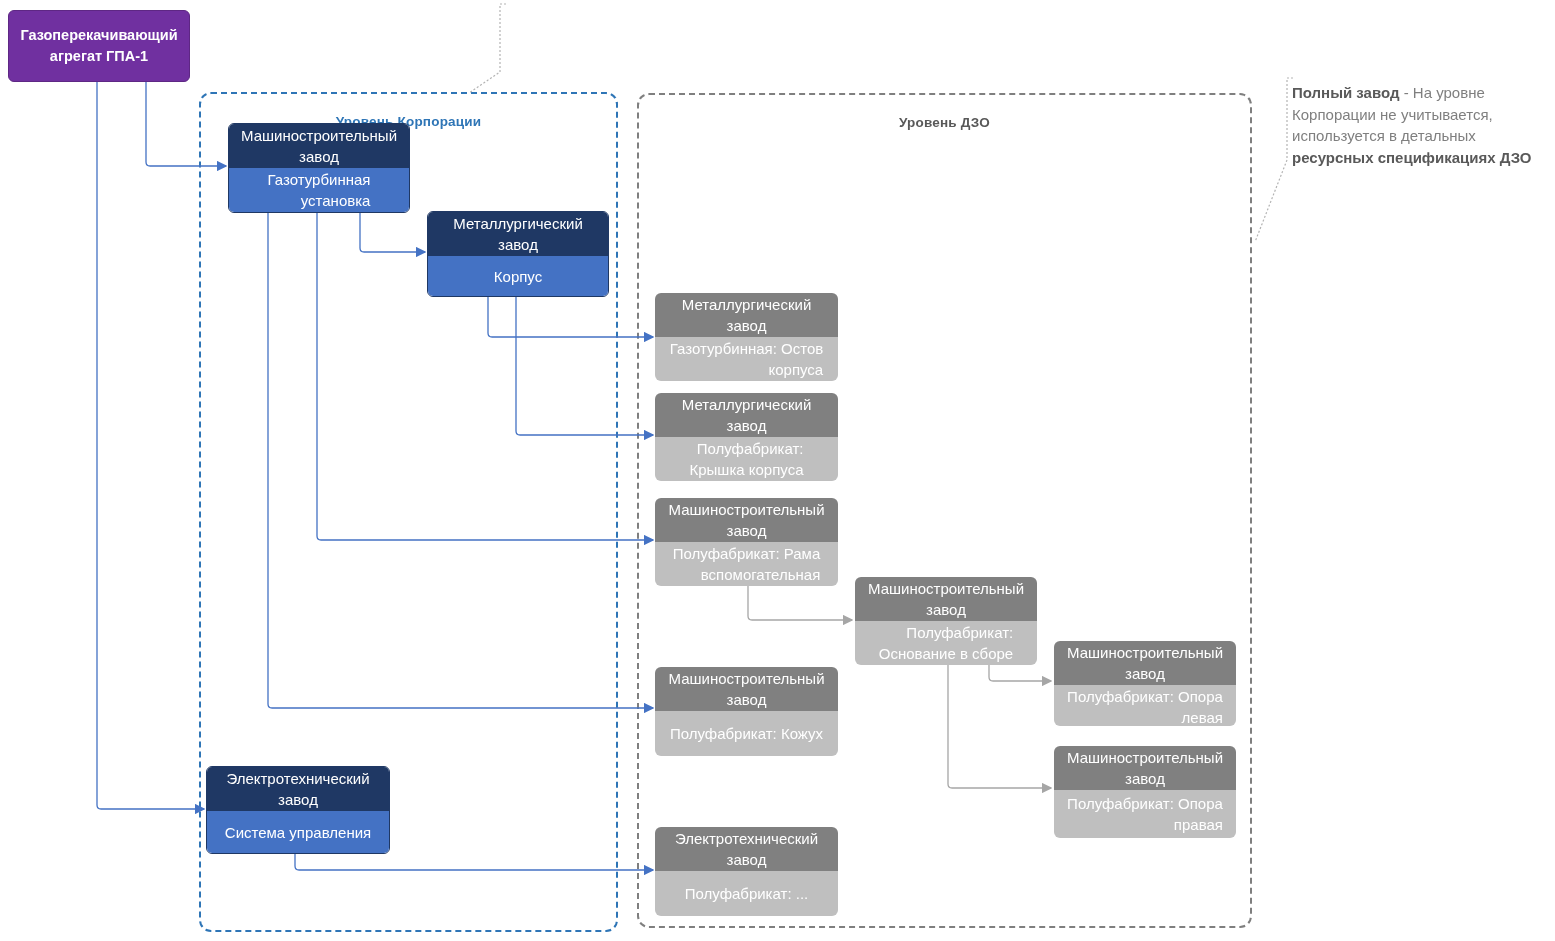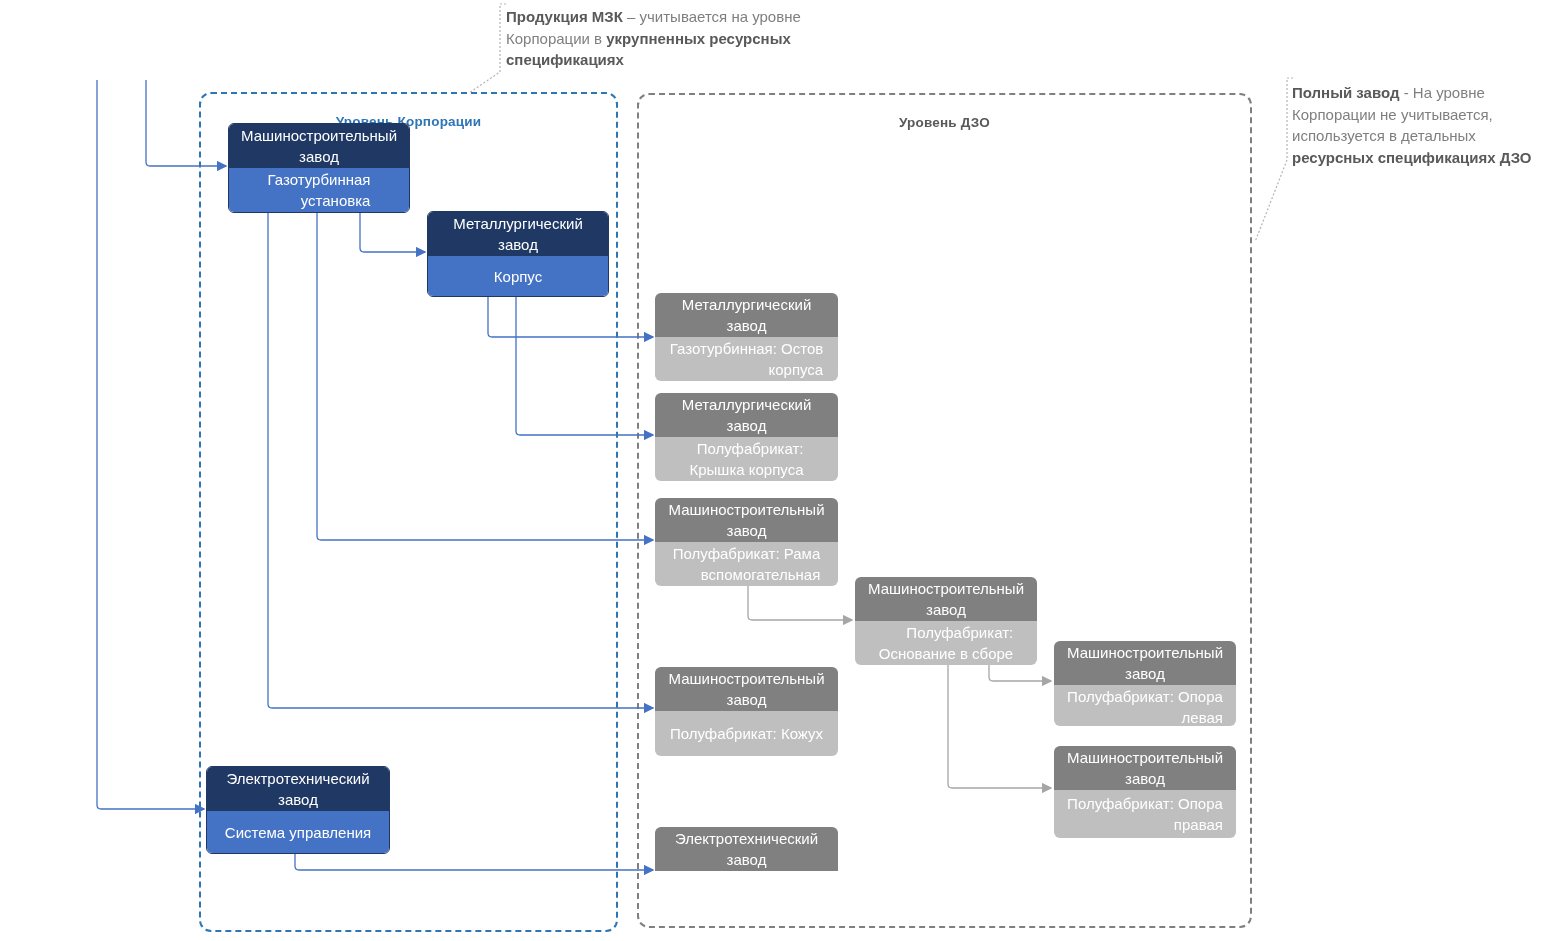--- a/index.html
+++ b/index.html
@@ -90,20 +90,24 @@
     <path class="wire-blue" marker-end="url(#arrowBlue)" d="M488 295 V333 Q488 337 492 337 H653"></path>
     <path class="wire-blue" marker-end="url(#arrowBlue)" d="M516 295 V431 Q516 435 520 435 H653"></path>
     <path class="wire-blue" marker-end="url(#arrowBlue)" d="M295 852 V866 Q295 870 299 870 H653"></path>
     <path class="wire-gray" marker-end="url(#arrowGray)" d="M748 586 V616 Q748 620 752 620 H852"></path>
     <path class="wire-gray" marker-end="url(#arrowGray)" d="M989 665 V677 Q989 681 993 681 H1051"></path>
     <path class="wire-gray" marker-end="url(#arrowGray)" d="M948 665 V784 Q948 788 952 788 H1051"></path>
     <path class="leader" d="M506 4 H500 V72 L469 93"></path>
     <path class="leader" d="M1293 78 H1287 V160 L1255 242"></path>
   </svg>
 
+  <div class="node product" style="left:8px;top:10px;width:180px;height:70px;">
+    <span>Газоперекачивающий
+агрегат ГПА-1</span>
+  </div>
 
   <div class="node corpbox" style="left:228px;top:123px;width:180px;height:88px;">
     <div class="hdr">Машиностроительный
 завод</div>
     <div class="bdy">Газотурбинная
 установка</div>
   </div>
   <div class="node corpbox" style="left:427px;top:211px;width:180px;height:84px;">
     <div class="hdr">Металлургический
 завод</div>
@@ -152,22 +156,20 @@
 правая</div>
   </div>
   <div class="node dzobox" style="left:655px;top:667px;width:183px;height:89px;">
     <div class="hdr">Машиностроительный
 завод</div>
     <div class="bdy">Полуфабрикат: Кожух</div>
   </div>
   <div class="node dzobox" style="left:655px;top:827px;width:183px;height:89px;">
     <div class="hdr">Электротехнический
 завод</div>
+    <div class="bdy">Полуфабрикат: ...</div>
   </div>
 
-  <div class="callout" style="left:506px;top:6px;width:315px;">
-    <span class="b">Продукция МЗК</span><span> – учитывается на уровне Корпорации в </span><span class="b">укрупненных ресурсных спецификациях</span>
-  </div>
   <div class="callout" style="left:1292px;top:82px;width:258px;">
     <span class="b">Полный завод</span><span> - На уровне Корпорации не учитывается, используется в детальных </span><span class="b">ресурсных спецификациях ДЗО</span>
   </div>
 
 </div>
 
 </body></html>

